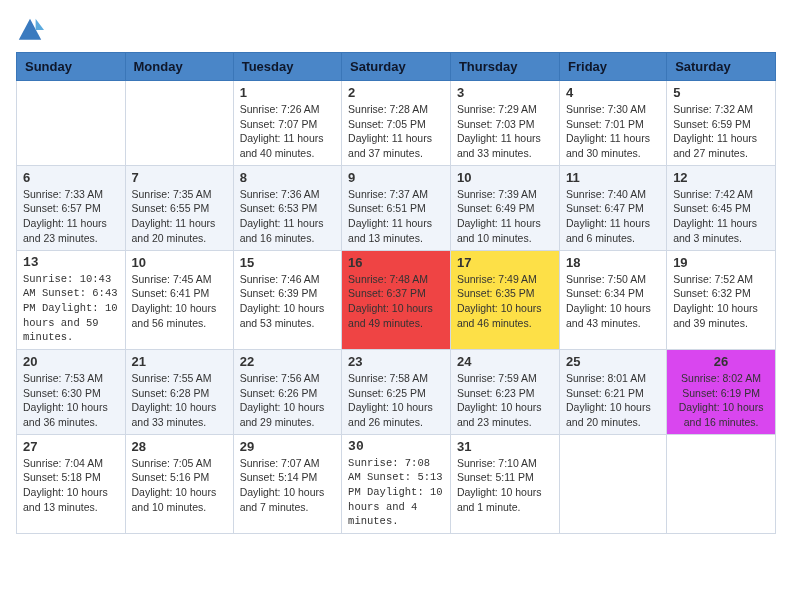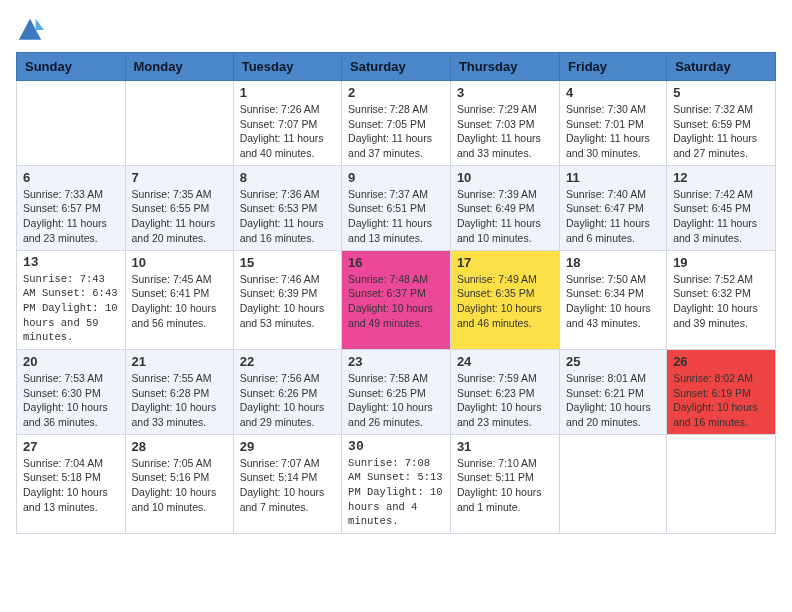--- a/index.html
+++ b/index.html
@@ -209,37 +209,37 @@
           <td style="background: rgb(240, 244, 250);">
             <span class="day-number">12</span>
             <div class="day-info">Sunrise: 7:42 AM
 Sunset: 6:45 PM
 Daylight: 11 hours and 3 minutes.</div>
           </td>
         </tr>
         <tr>
           <td style="background: rgb(255, 255, 255); font-family: Liberation Mono, monospace;">
             <span class="day-number">13</span>
-            <div class="day-info">Sunrise: 7:43 AM
+            <div class="day-info">Sunrise: 10:43 AM
 Sunset: 6:43 PM
 Daylight: 10 hours and 59 minutes.</div>
           </td>
           <td style="background: rgb(255, 255, 255);">
             <span class="day-number">10</span>
             <div class="day-info">Sunrise: 7:45 AM
 Sunset: 6:41 PM
 Daylight: 10 hours and 56 minutes.</div>
           </td>
           <td style="background: rgb(255, 255, 255);">
             <span class="day-number">15</span>
             <div class="day-info">Sunrise: 7:46 AM
 Sunset: 6:39 PM
 Daylight: 10 hours and 53 minutes.</div>
           </td>
-          <td style="background: #ec4899;">
+          <td style="background: #ef4444;">
             <span class="day-number">16</span>
             <div class="day-info">Sunrise: 7:48 AM
 Sunset: 6:37 PM
 Daylight: 10 hours and 49 minutes.</div>
           </td>
           <td style="background: #fde047;">
             <span class="day-number">17</span>
             <div class="day-info">Sunrise: 7:49 AM
 Sunset: 6:35 PM
 Daylight: 10 hours and 46 minutes.</div>
@@ -287,21 +287,21 @@
             <div class="day-info">Sunrise: 7:59 AM
 Sunset: 6:23 PM
 Daylight: 10 hours and 23 minutes.</div>
           </td>
           <td style="background: rgb(240, 244, 250);">
             <span class="day-number">25</span>
             <div class="day-info">Sunrise: 8:01 AM
 Sunset: 6:21 PM
 Daylight: 10 hours and 20 minutes.</div>
           </td>
-          <td style="background: #ef4444;">
+          <td style="background: #d946ef; text-align: center;">
             <span class="day-number">26</span>
             <div class="day-info">Sunrise: 8:02 AM
 Sunset: 6:19 PM
 Daylight: 10 hours and 16 minutes.</div>
           </td>
         </tr>
         <tr>
           <td style="background: rgb(255, 255, 255);">
             <span class="day-number">27</span>
             <div class="day-info">Sunrise: 7:04 AM

